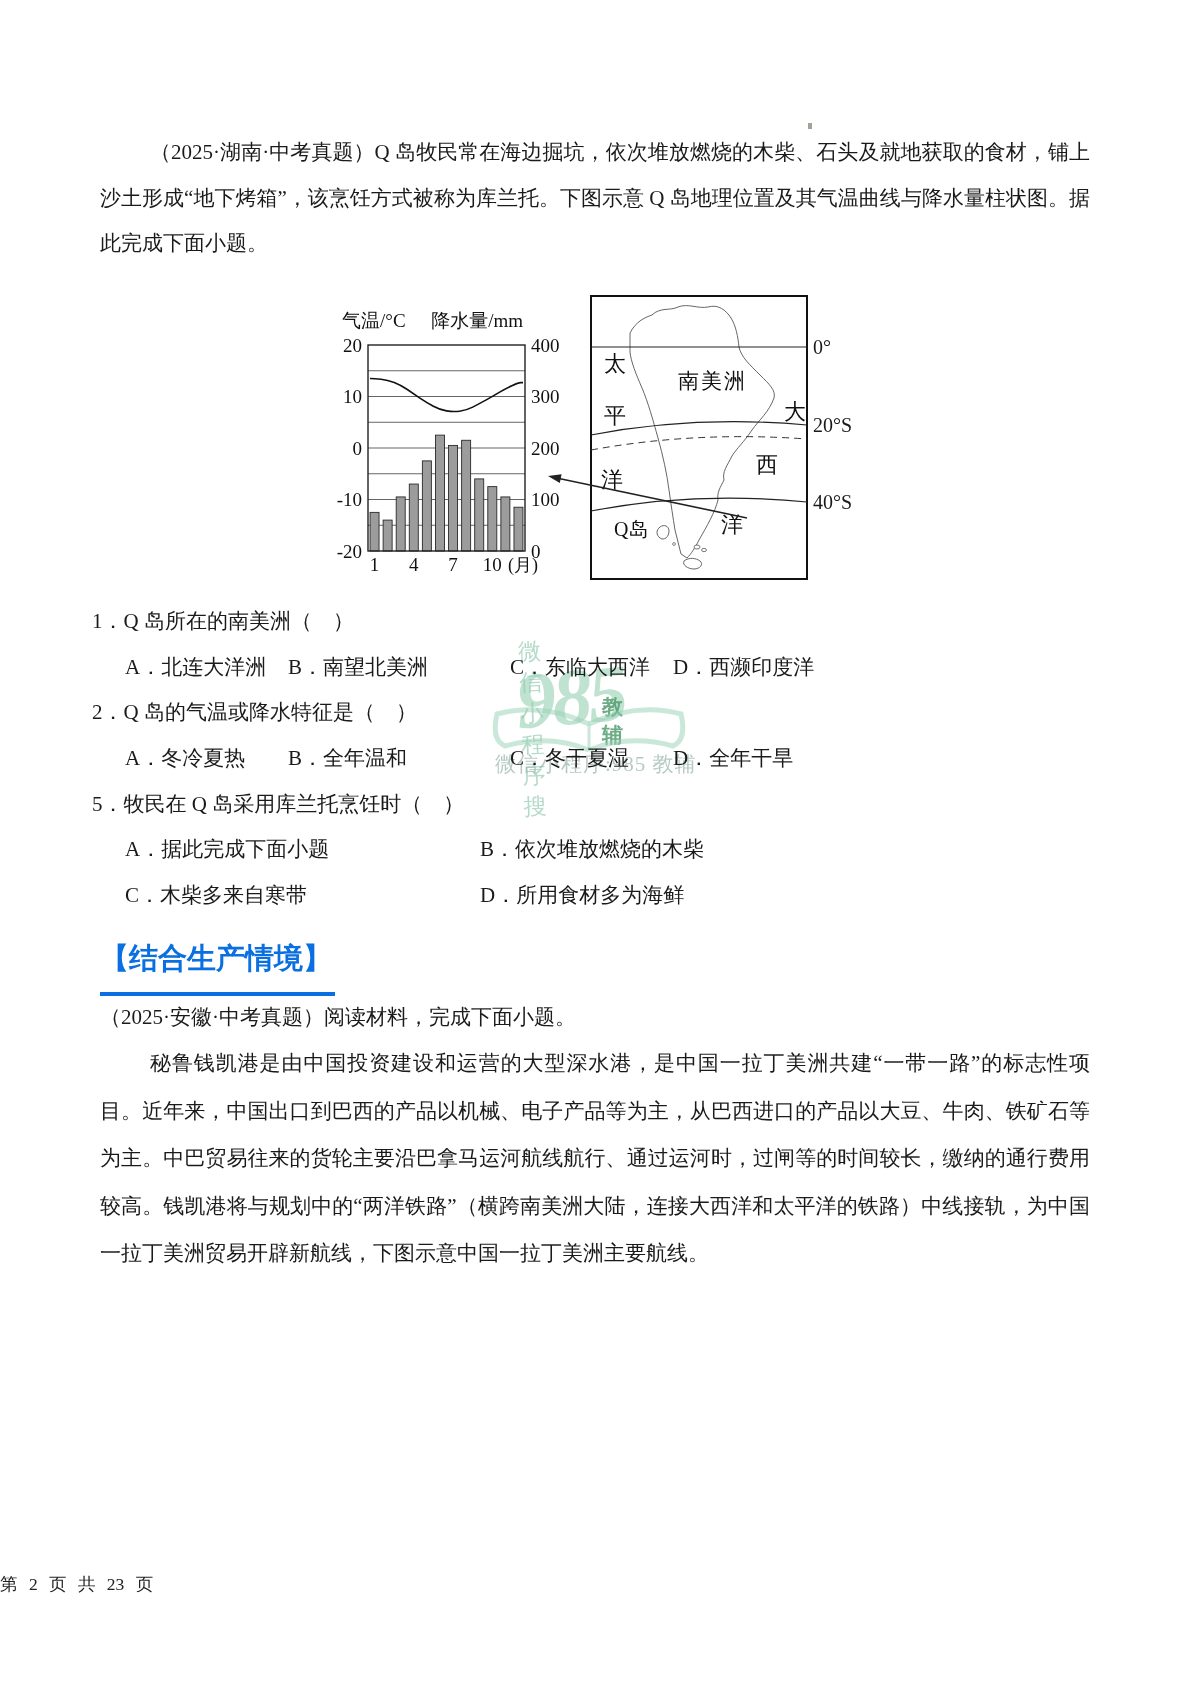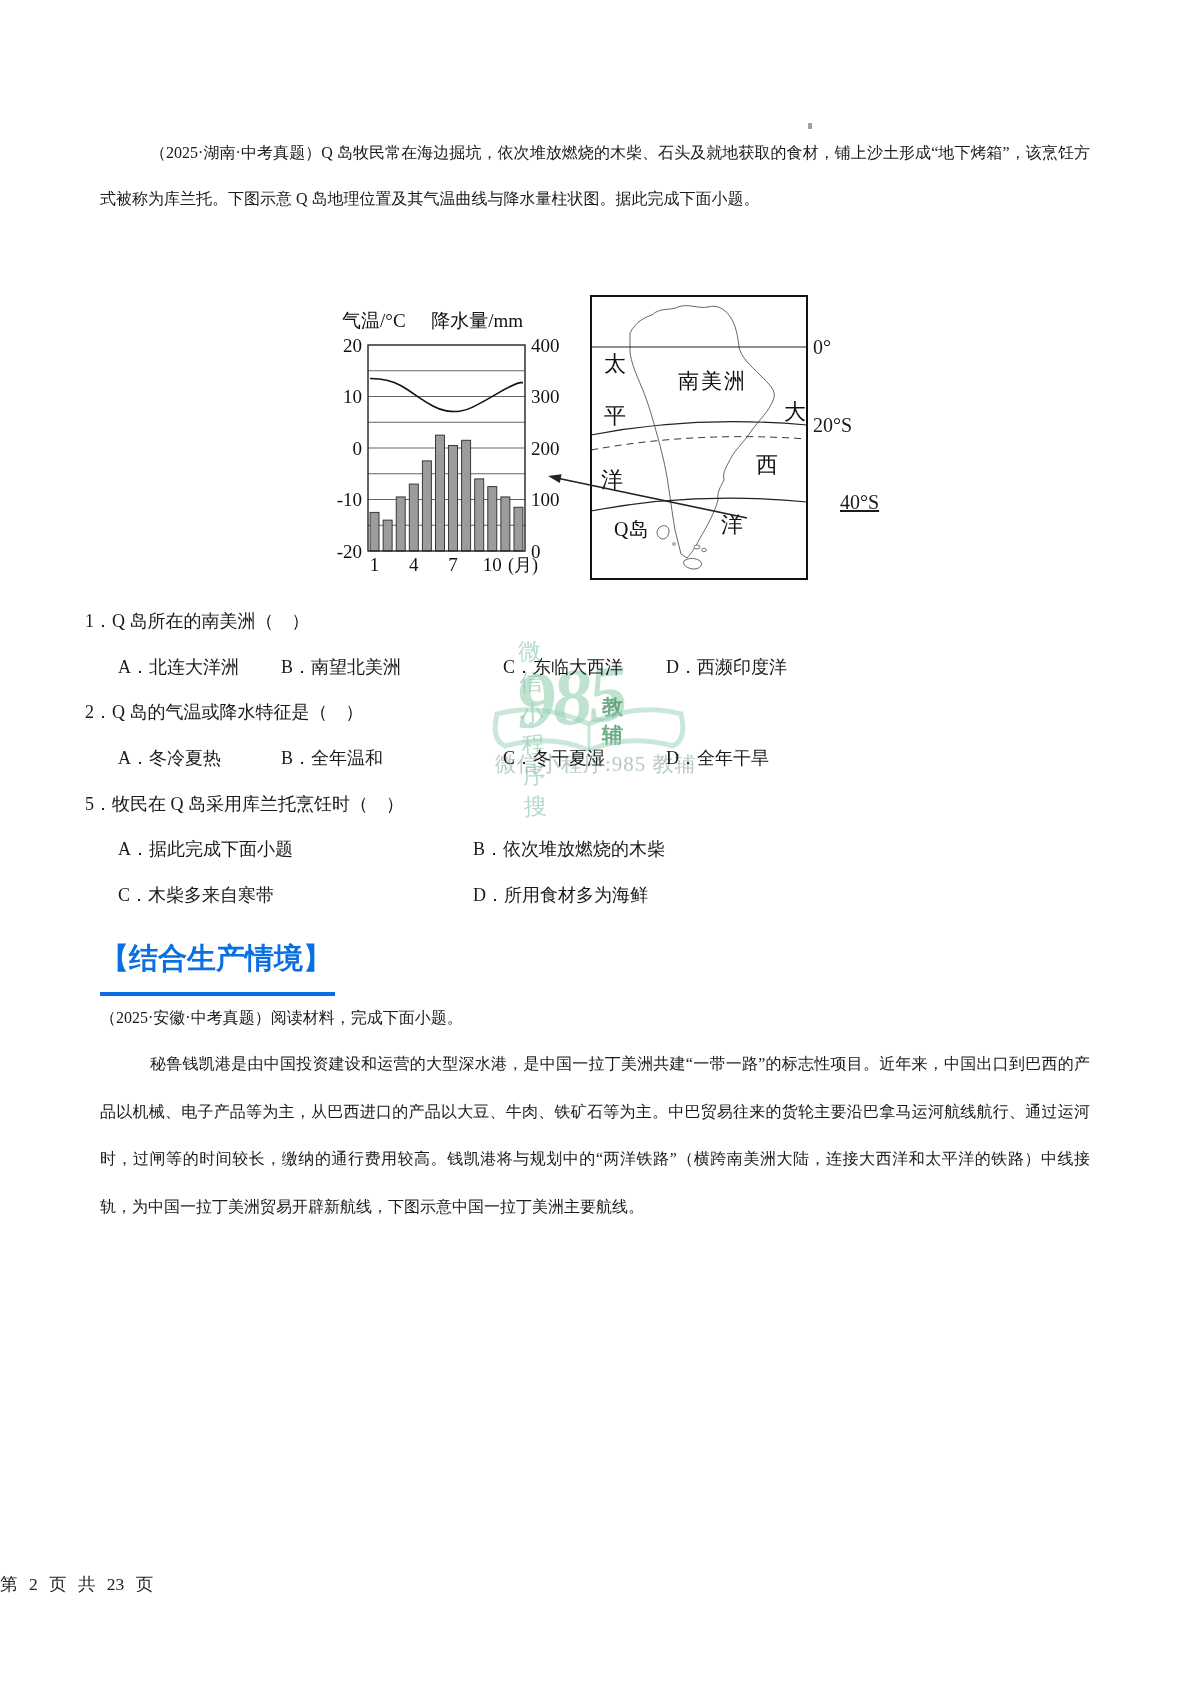--- a/index.html
+++ b/index.html
@@ -1,30 +1,30 @@
 <!DOCTYPE html>
 <html><head>
 <meta charset="utf-8">
 <style>
   html,body{margin:0;padding:0;background:#e8e8e8;}
   .page{position:relative;width:1190px;height:1683px;background:#ffffff;margin:0 auto;
         font-family:"Liberation Serif","DejaVu Serif",serif;color:#1a1a1a;overflow:hidden;}
-  .para{position:absolute;left:100px;width:990px;margin:0;font-size:16px;text-align:justify;z-index:2;}
+  .para{position:absolute;left:100px;width:990px;margin:0;font-size:21px;text-align:justify;z-index:2;}
   .intro{top:130px;line-height:45.5px;text-indent:50px;}
   .lead{top:995px;line-height:45px;}
   .body2{top:1040px;line-height:47.6px;text-indent:50px;}
   .figure{position:absolute;left:0;top:0;width:998px;height:600px;z-index:2;}
   .chart-svg{position:absolute;left:300px;top:280px;}
   .map-svg{position:absolute;left:590px;top:295px;}
   .arrow-svg{position:absolute;left:535px;top:465px;pointer-events:none;}
   .lat{position:absolute;font-size:20px;z-index:2;}
   .lat0{left:813px;top:336px;}
   .lat20{left:813px;top:414px;}
-  .lat40{left:840px;top:491px;text-decoration:underline;}
-  .questions{position:absolute;left:85px;top:599px;width:990px;font-size:18px;z-index:2;}
+  .lat40{left:813px;top:491px;}
+  .questions{position:absolute;left:92px;top:599px;width:990px;font-size:21px;z-index:2;}
   .qline{position:relative;height:45.7px;line-height:45.7px;}
   .qline span{position:absolute;white-space:nowrap;}
   .opt4 .o0{left:33px}.opt4 .o1{left:196px}.opt4 .o2{left:418px}.opt4 .o3{left:581px}
   .opt2 .o0{left:33px}.opt2 .o1{left:388px}
   .section{position:absolute;left:100px;top:940px;margin:0;z-index:2;
            font-family:"Liberation Sans","DejaVu Sans",sans-serif;font-size:29px;font-weight:bold;
            color:#0a6fe0;border-bottom:4px solid #0a6fe0;padding:0 3px 16px 0;line-height:1.25;}
   .footer{position:absolute;left:0;top:1572px;width:100%;font-size:17.5px;
           color:#222;word-spacing:7px;z-index:2;}
   svg text{font-family:"Liberation Serif","DejaVu Serif",serif;fill:#111;}

